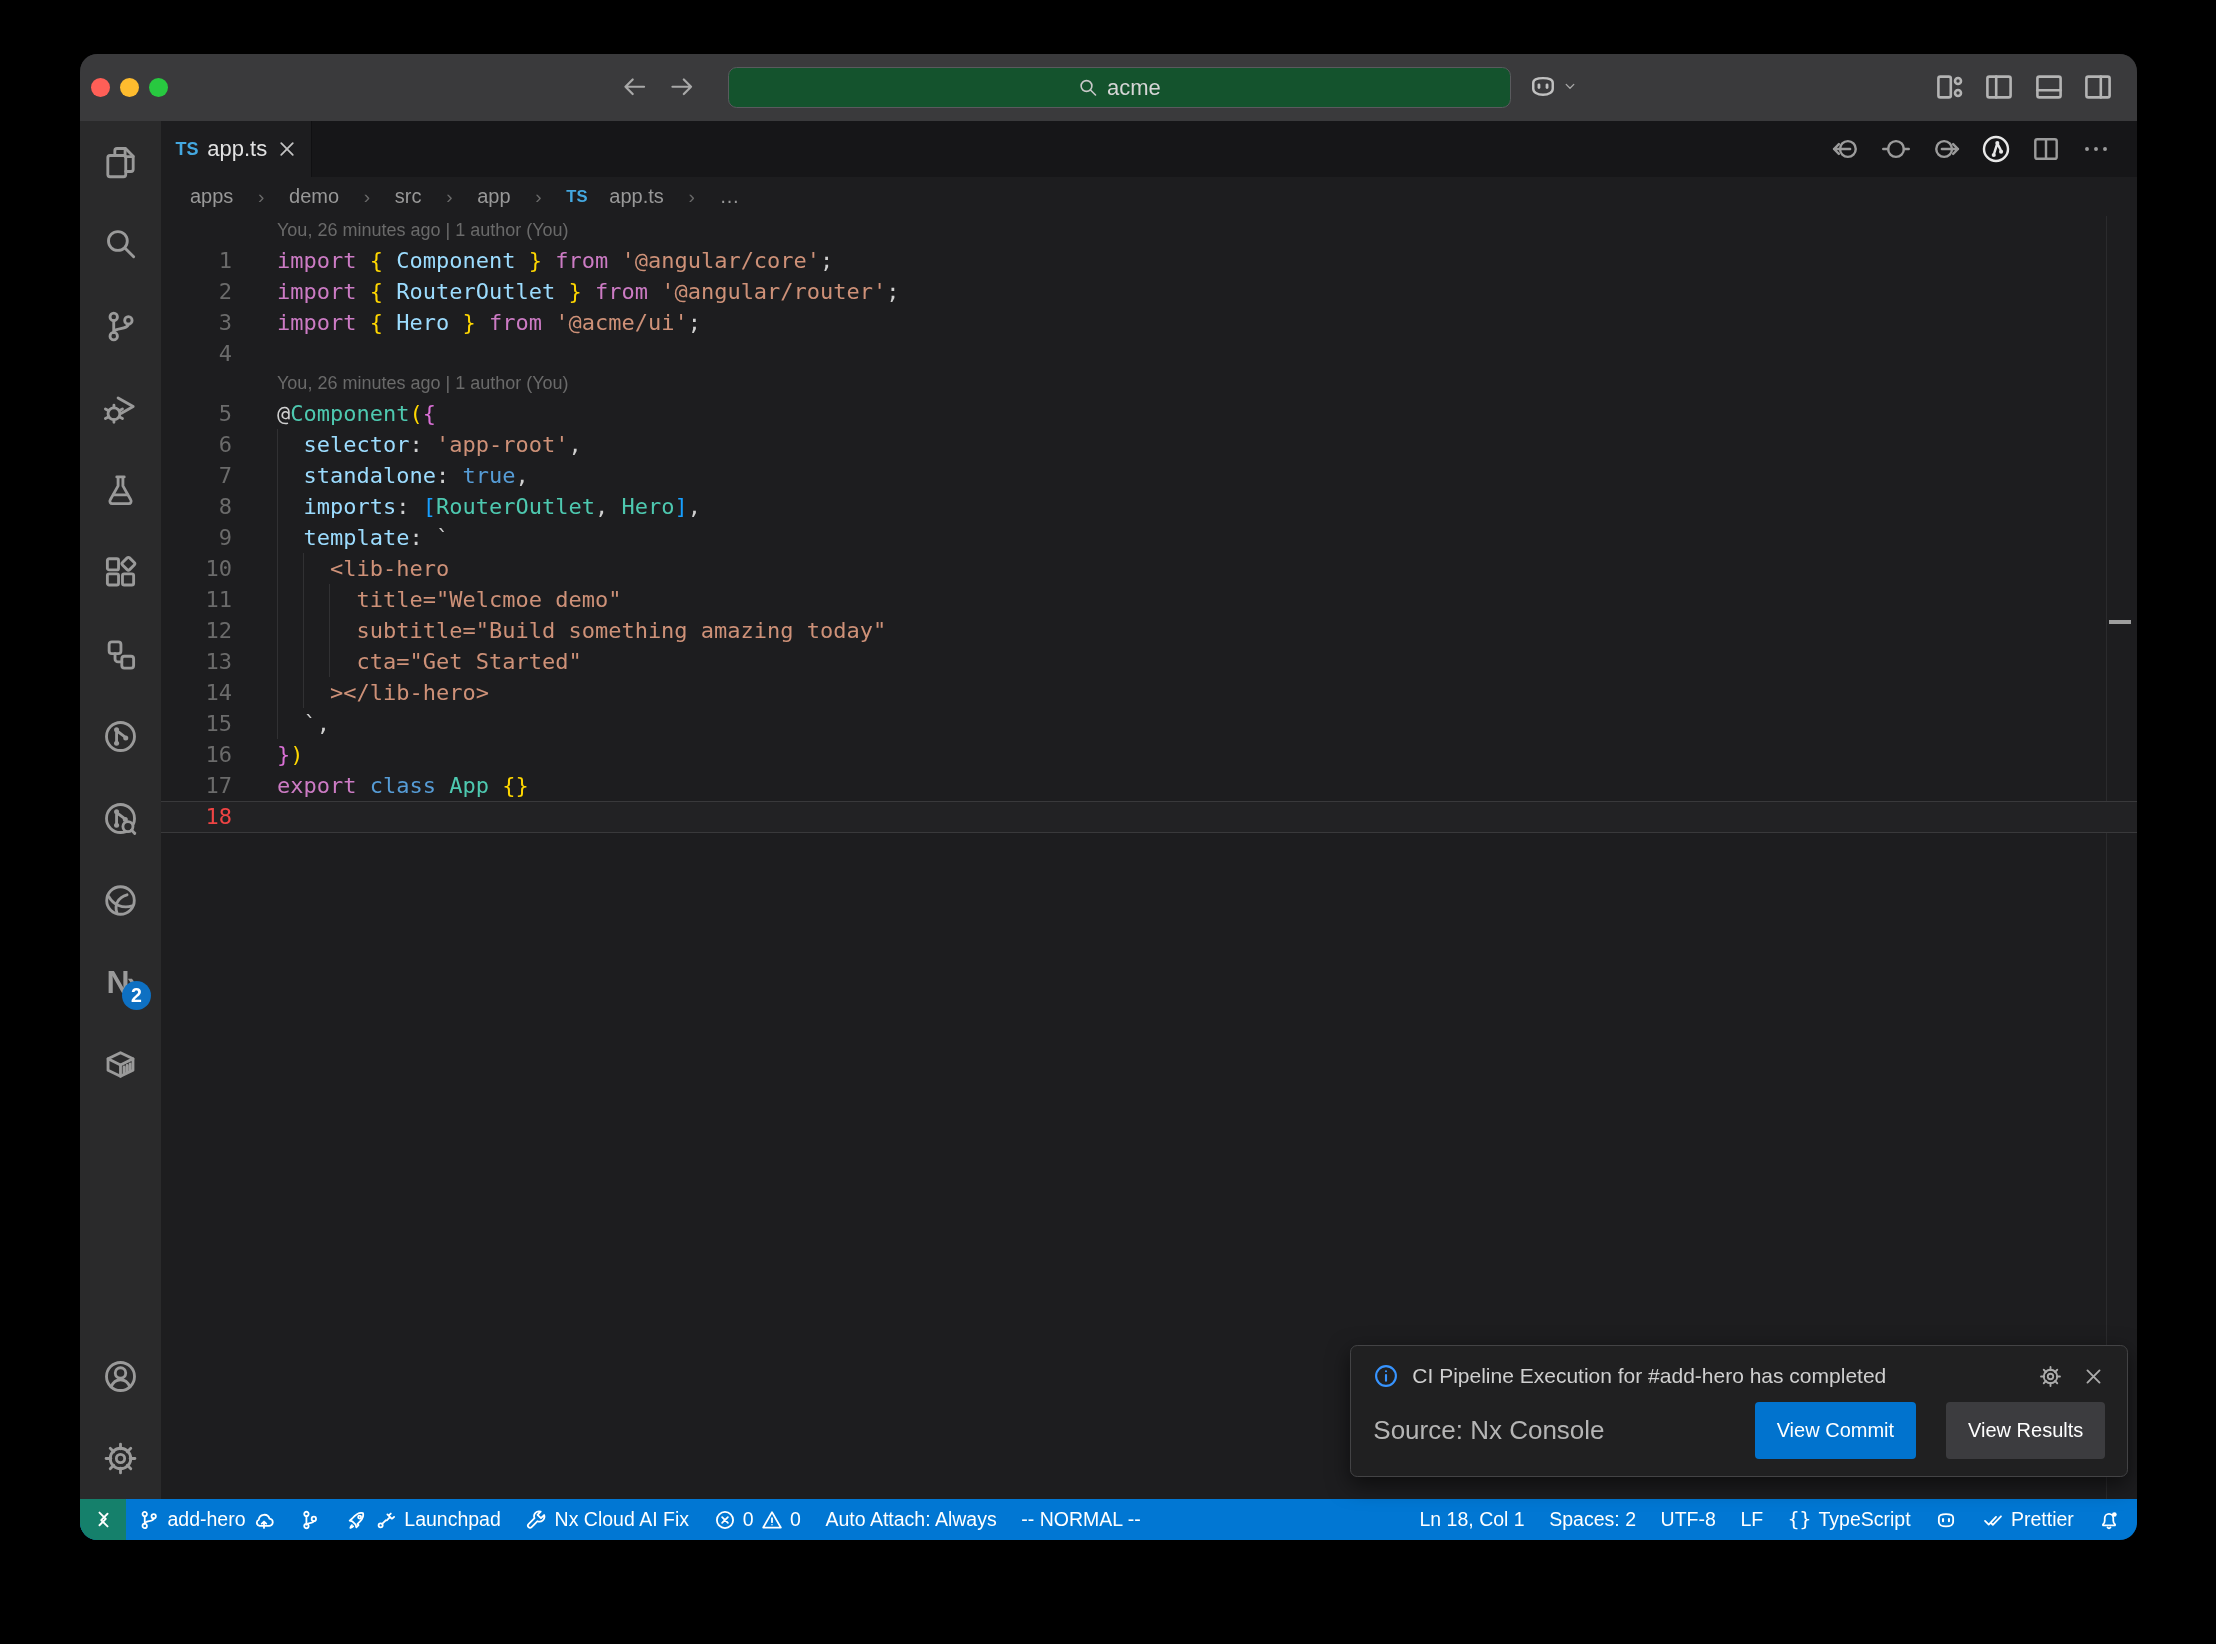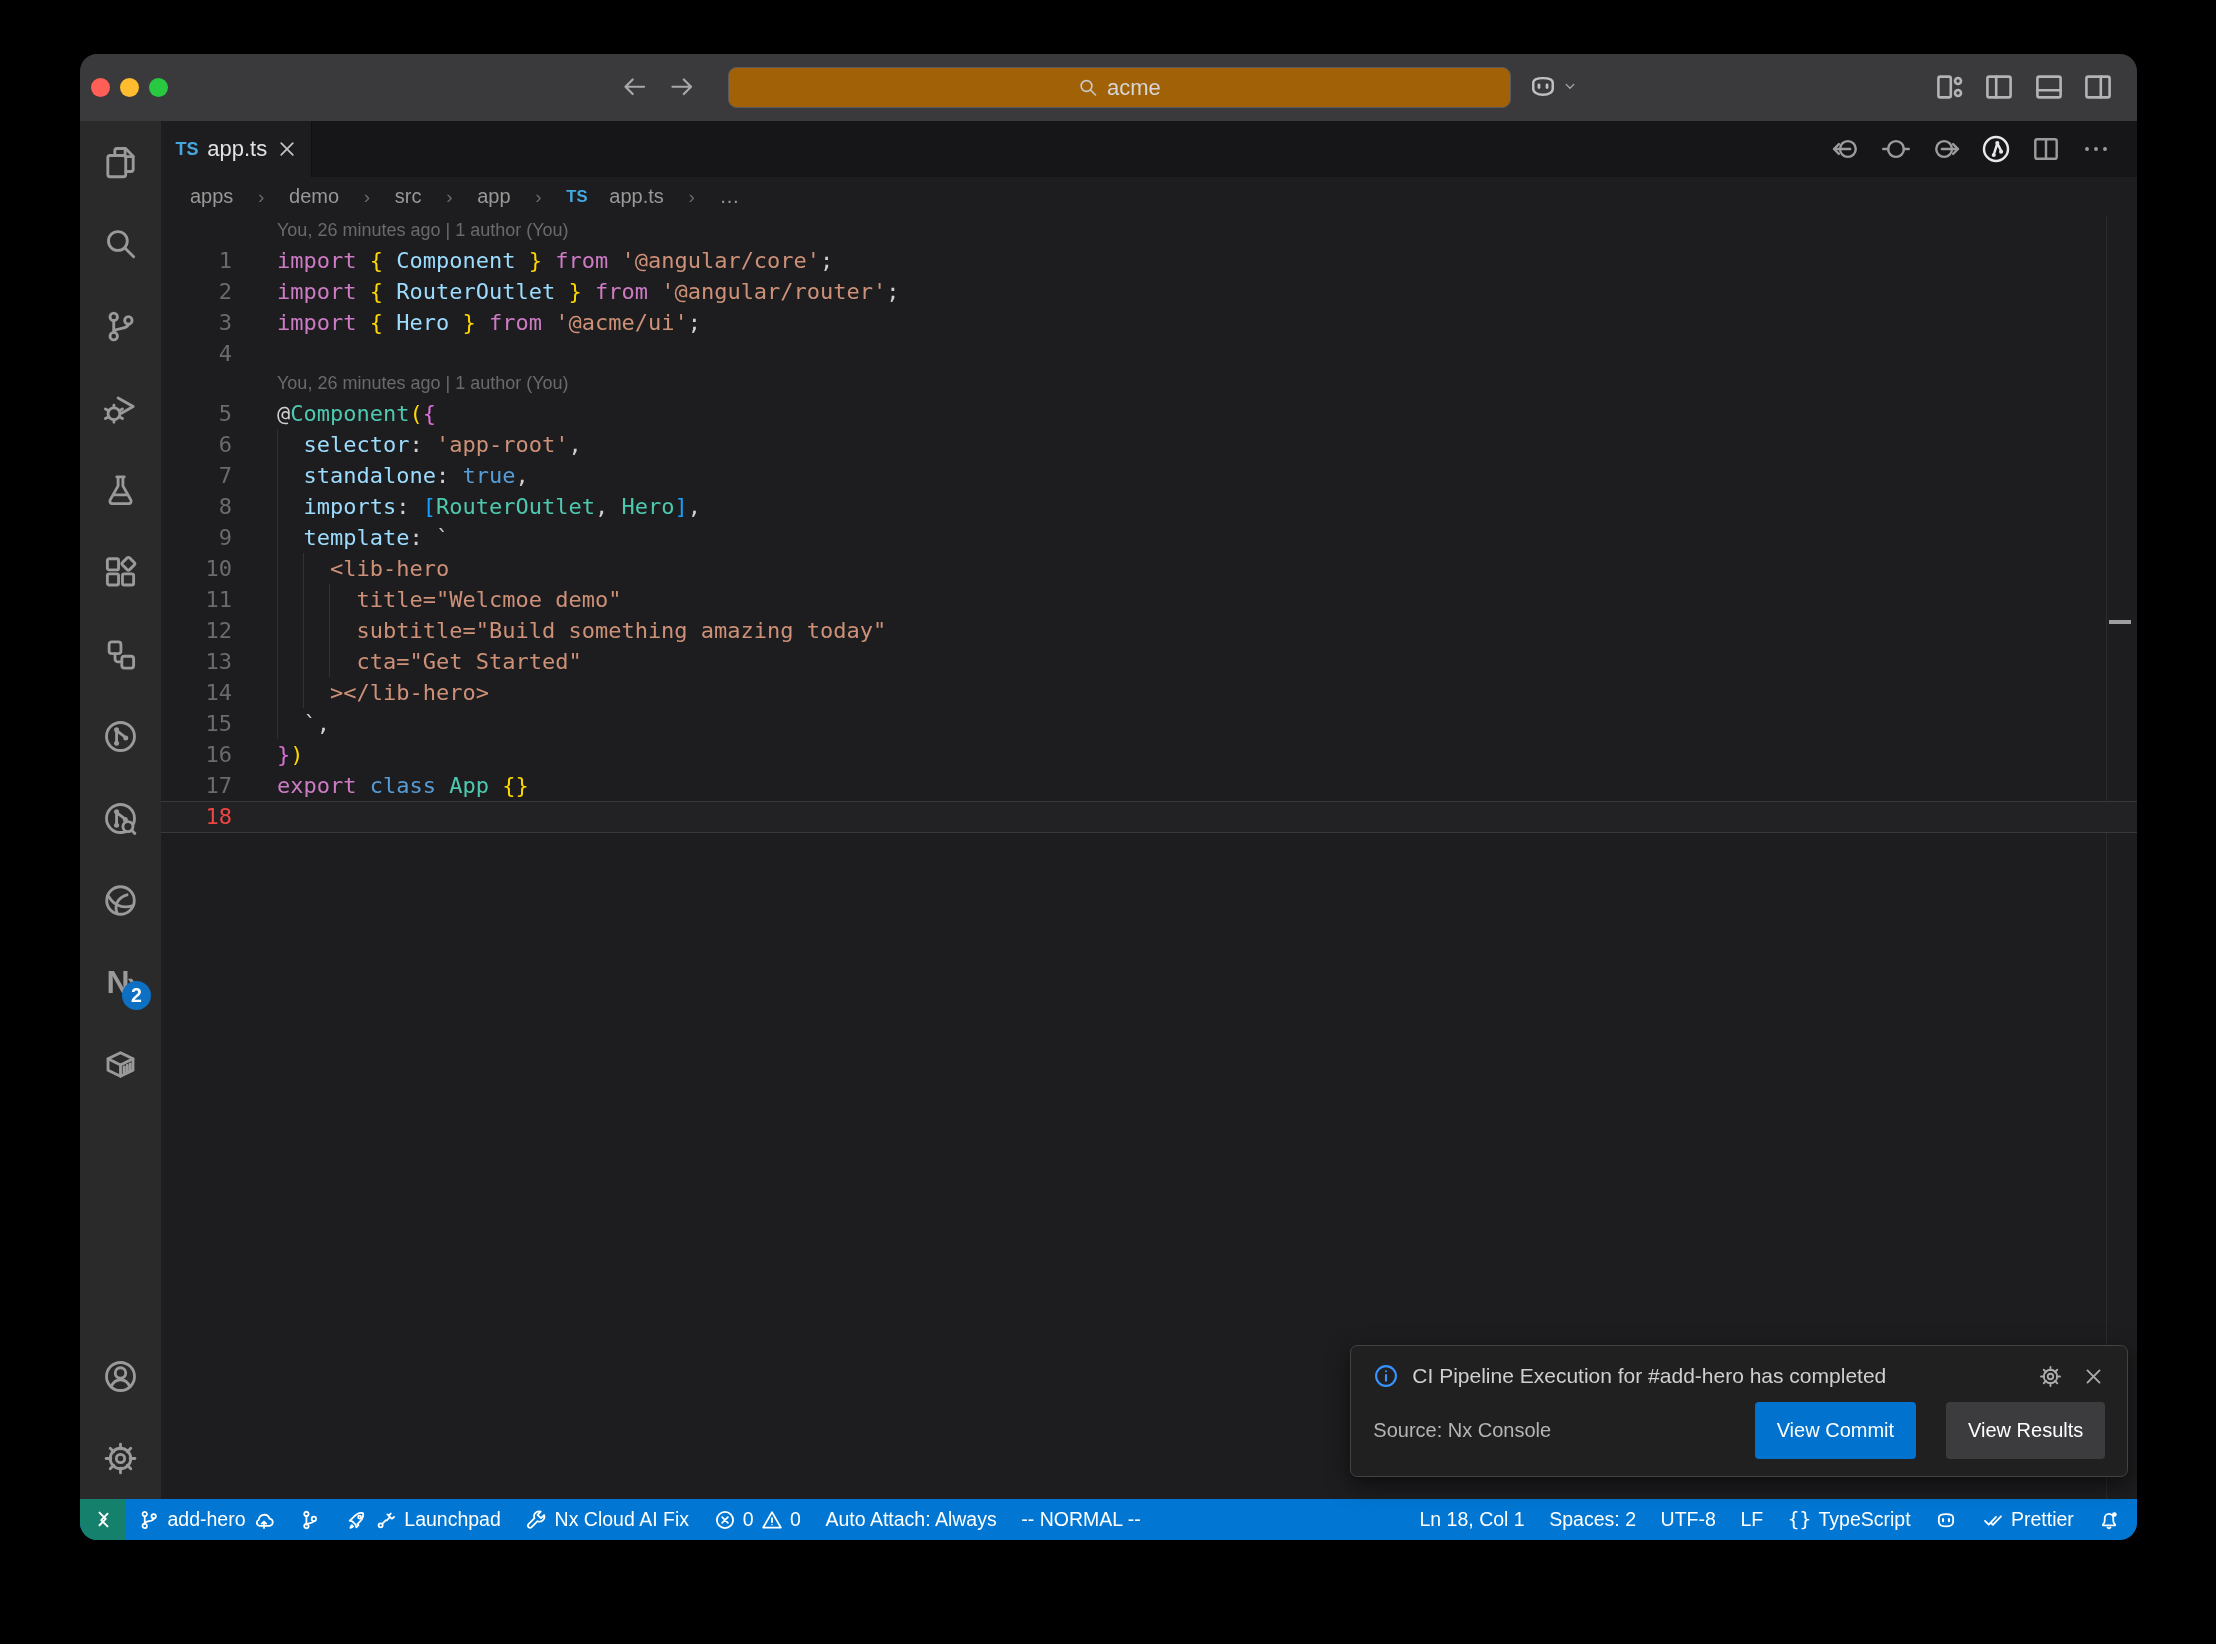--- a/index.html
+++ b/index.html
@@ -10,21 +10,21 @@
           display:flex;flex-direction:column}
   
   .titlebar{position:relative;height:67px;flex:0 0 67px;background:#3A3A3C}
   .tl{position:absolute;top:24px;width:19px;height:19px;border-radius:50%}
   .tl.red{left:11px;background:#FF5F57}
   .tl.yellow{left:40px;background:#FEBC2E}
   .tl.green{left:69px;background:#28C840}
   .navarrows{position:absolute;left:541px;top:19px;display:flex;gap:19px;color:#A8A8A8}
   .navarrows .icon{font-size:27.5px}
   .cmdcenter{position:absolute;left:648px;top:13px;width:783px;height:41px;
-             background:#a16207;border:1.4px solid #5A5A5E;border-radius:8.7px;
+             background:#14532d;border:1.4px solid #5A5A5E;border-radius:8.7px;
              display:flex;align-items:center;justify-content:center;gap:8.7px;
              color:#D6D6D6;font-size:22px;box-sizing:border-box}
   .cmdcenter .icon{font-size:20px;color:#C8C8C8}
   .copilot-menu{position:absolute;left:1448px;top:17.4px;display:flex;align-items:center;gap:4.3px;color:#C0C0C0}
   .copilot-menu .icon{font-size:30px}
   .copilot-menu .chev{font-size:16px;color:#A8A8A8}
   .titlebar-right{position:absolute;right:23px;top:17.4px;display:flex;gap:17.4px;color:#B4B4B4}
   .titlebar-right .icon{font-size:32px}
   
   .mid{flex:1;display:flex;min-height:0}
@@ -68,21 +68,21 @@
   
   .notification{position:absolute;right:8.7px;bottom:63px;width:778px;height:132px;
                 background:#202021;border:0.7px solid #434345;border-radius:7.2px;
                 box-shadow:0 7.2px 22px rgba(0,0,0,.55);box-sizing:border-box;
                 padding:17.4px 22px;display:flex;flex-direction:column;justify-content:space-between;z-index:5}
   .notif-top{display:flex;align-items:center;gap:13px}
   .notif-title{flex:1;color:#CFCFCF;font-size:21px}
   .info-icon{color:#3794FF;font-size:26px}
   .notif-top .act{color:#ABABAB;font-size:23px;margin-left:7.2px}
   .notif-bottom{display:flex;align-items:center}
-  .notif-source{color:#B5B5B5;font-size:20px;flex:1}
+  .notif-source{color:#B5B5B5;font-size:26px;flex:1}
   .btn{height:43px;padding:7px 22px;border-radius:4px;font-size:20px;color:#fff;
        display:flex;align-items:center;justify-content:center}
   .btn.primary{background:#0173CE}
   .btn.secondary{background:#3C3C3F;margin-left:30px}
   
   .statusbar{height:41px;flex:0 0 41px;background:#0177D3;display:flex;align-items:center;
              color:#fff;font-size:19.5px}
   .remote-seg{width:46px;height:41px;background:#15806B;display:flex;align-items:center;justify-content:center}
   .remote-seg .icon{font-size:23px}
   .sb-item{display:flex;align-items:center;gap:7.2px;padding:0 12.3px;height:41px}

